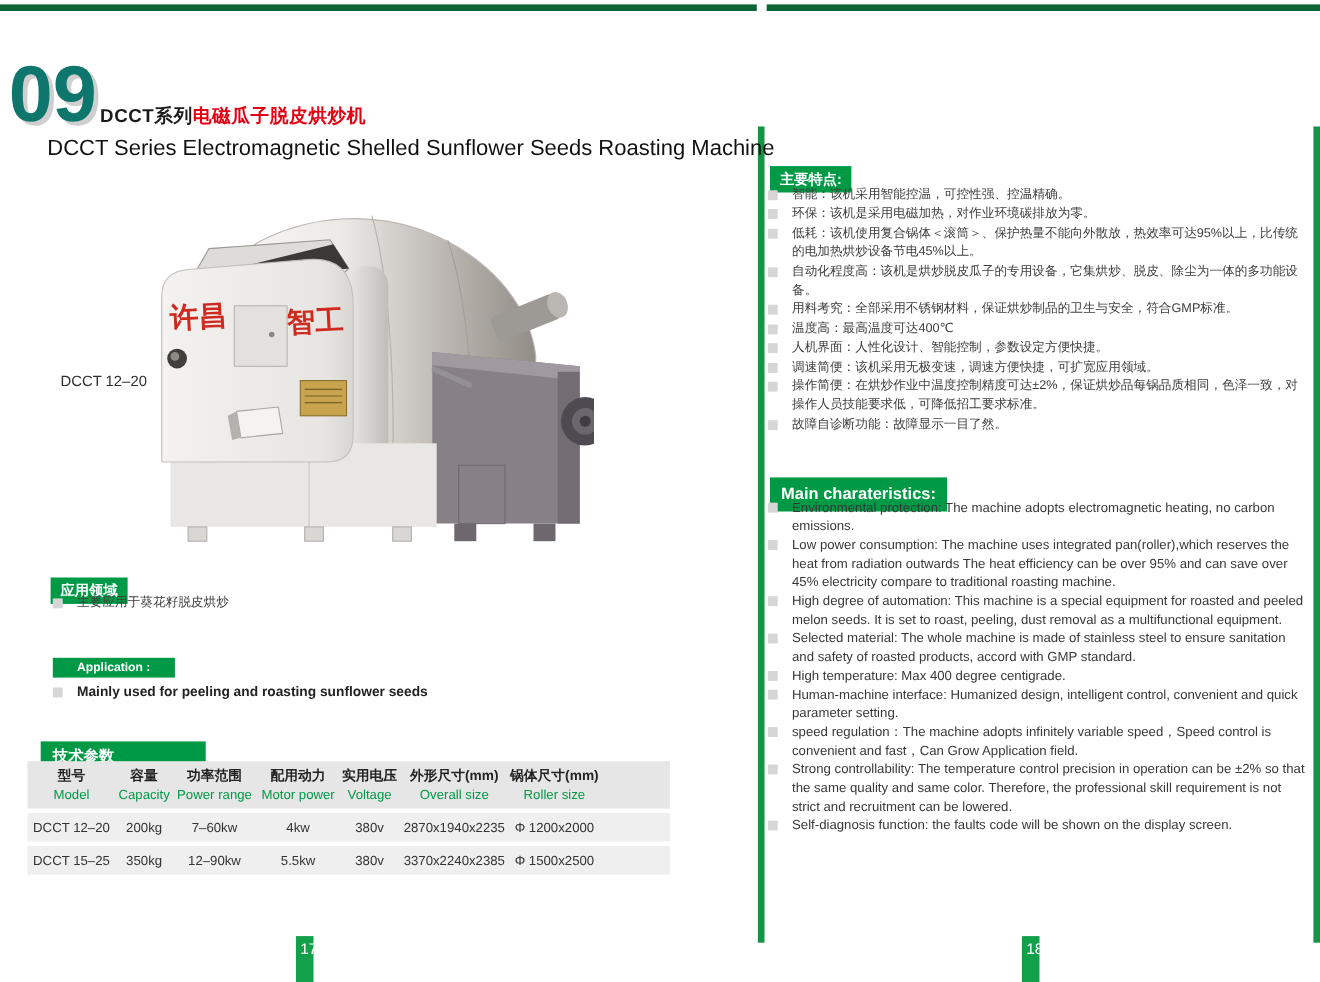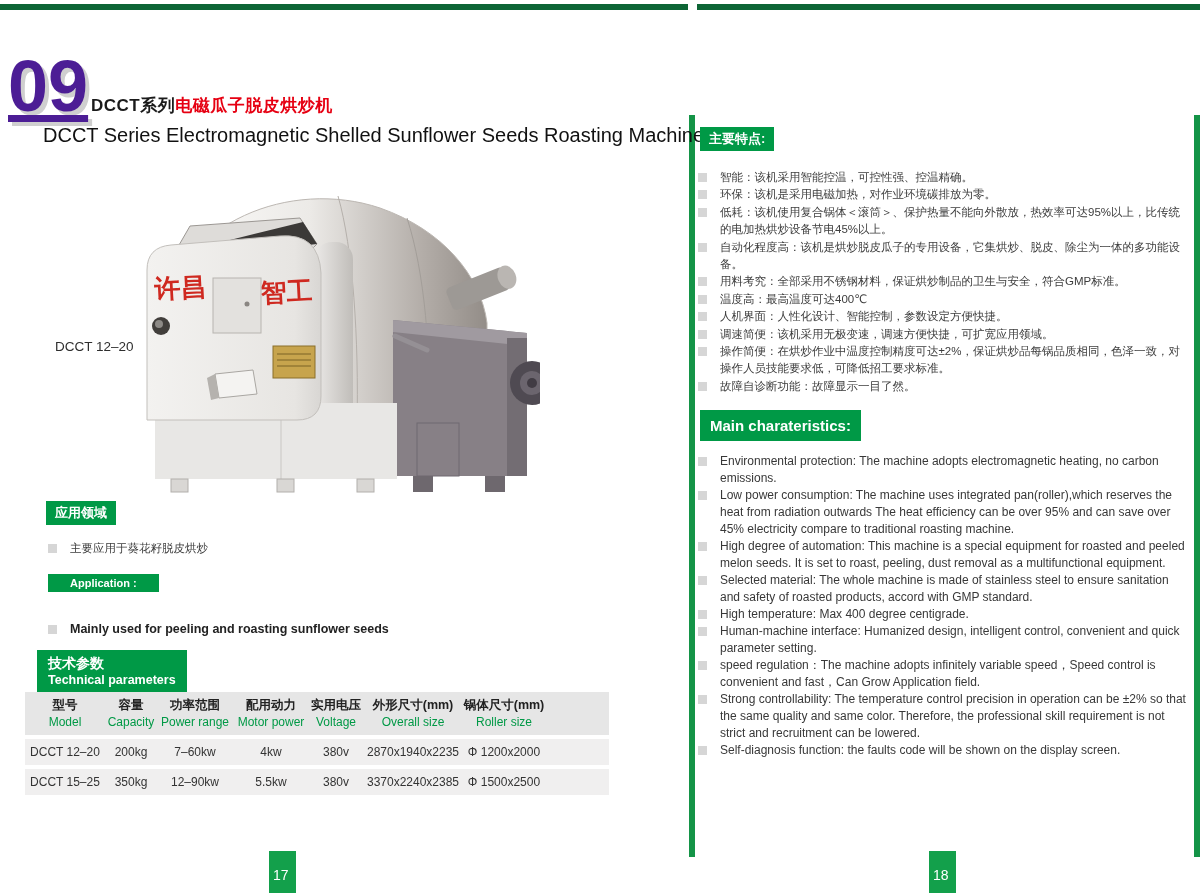--- a/index.html
+++ b/index.html
@@ -1,26 +1,26 @@
 <!DOCTYPE html>
 <html><head>
 <meta charset="utf-8">
 <style>
   html,body{margin:0;padding:0;}
   body{width:1200px;height:893px;position:relative;background:#ffffff;overflow:hidden;
        font-family:"Liberation Sans","DejaVu Sans",sans-serif;color:#3c3c3c;}
-  .abs{position:absolute;}
+  .abs{position:absolute;margin-top:24px;}
 
   
   .topbar{position:absolute;top:4px;height:6px;background:#0d6535;}
   .vbar{position:absolute;top:115px;height:742px;width:6px;background:#149447;}
 
   
-  .bignum{position:absolute;left:8px;top:50px;font-size:72px;font-weight:bold;color:#4c1d95;
-          text-shadow:4px 4px 0 #cfcfcf;line-height:1;text-decoration:underline;}
+  .bignum{position:absolute;left:8px;top:50px;font-size:72px;font-weight:bold;color:#0f766e;
+          text-shadow:4px 4px 0 #cfcfcf;line-height:1;}
   .title-zh{position:absolute;left:91px;top:94px;font-size:17px;font-weight:bold;letter-spacing:.5px;}
   .title-zh .black{color:#1a1a1a;} .title-zh .red{color:#e60012;}
   .title-en{position:absolute;left:43px;top:124px;font-size:20px;color:#111;}
 
   
   .badge{display:inline-block;background:#009946;color:#fff;font-weight:bold;}
   .badge.sm{font-size:13px;padding:3px 9px;}
   .badge.md{font-size:11px;padding:3px 22px;}
   .badge.lg{font-size:15px;padding:7px 10px;}
   .badge.two{font-size:14px;padding:5px 11px;line-height:1.25;}
@@ -44,22 +44,22 @@
   .th .zh{font-size:12.5px;font-weight:bold;color:#222;}
   .th .en{font-size:12px;color:#009946;margin-top:1px;}
   .trow{background:#f0efef;margin-top:4px;padding:6px 0;}
   .td{text-align:center;font-size:12px;color:#333;}
 
   
   .machine{position:absolute;left:95px;top:188px;width:445px;height:318px;}
   .model-label{position:absolute;left:55px;top:339px;font-size:13.5px;color:#2e2e2e;}
 
   
-  .pagebox{position:absolute;top:851px;width:27px;height:42px;background:#13a04b;color:#fff;
-           font-size:14px;padding-top:16px;padding-left:4px;box-sizing:border-box;}
+  .pagebox{position:absolute;top:851px;width:16px;height:42px;background:#13a04b;color:#fff;
+           font-size:14px;padding-top:3px;padding-left:4px;box-sizing:border-box;}
 </style>
 </head>
 <body>
 
 <div class="topbar" style="left:0;width:688px;"></div>
 <div class="topbar" style="left:697px;width:503px;"></div>
 <div class="vbar" style="left:689px;"></div>
 <div class="vbar" style="left:1194px;"></div>
 
 <div class="bignum">09</div>

